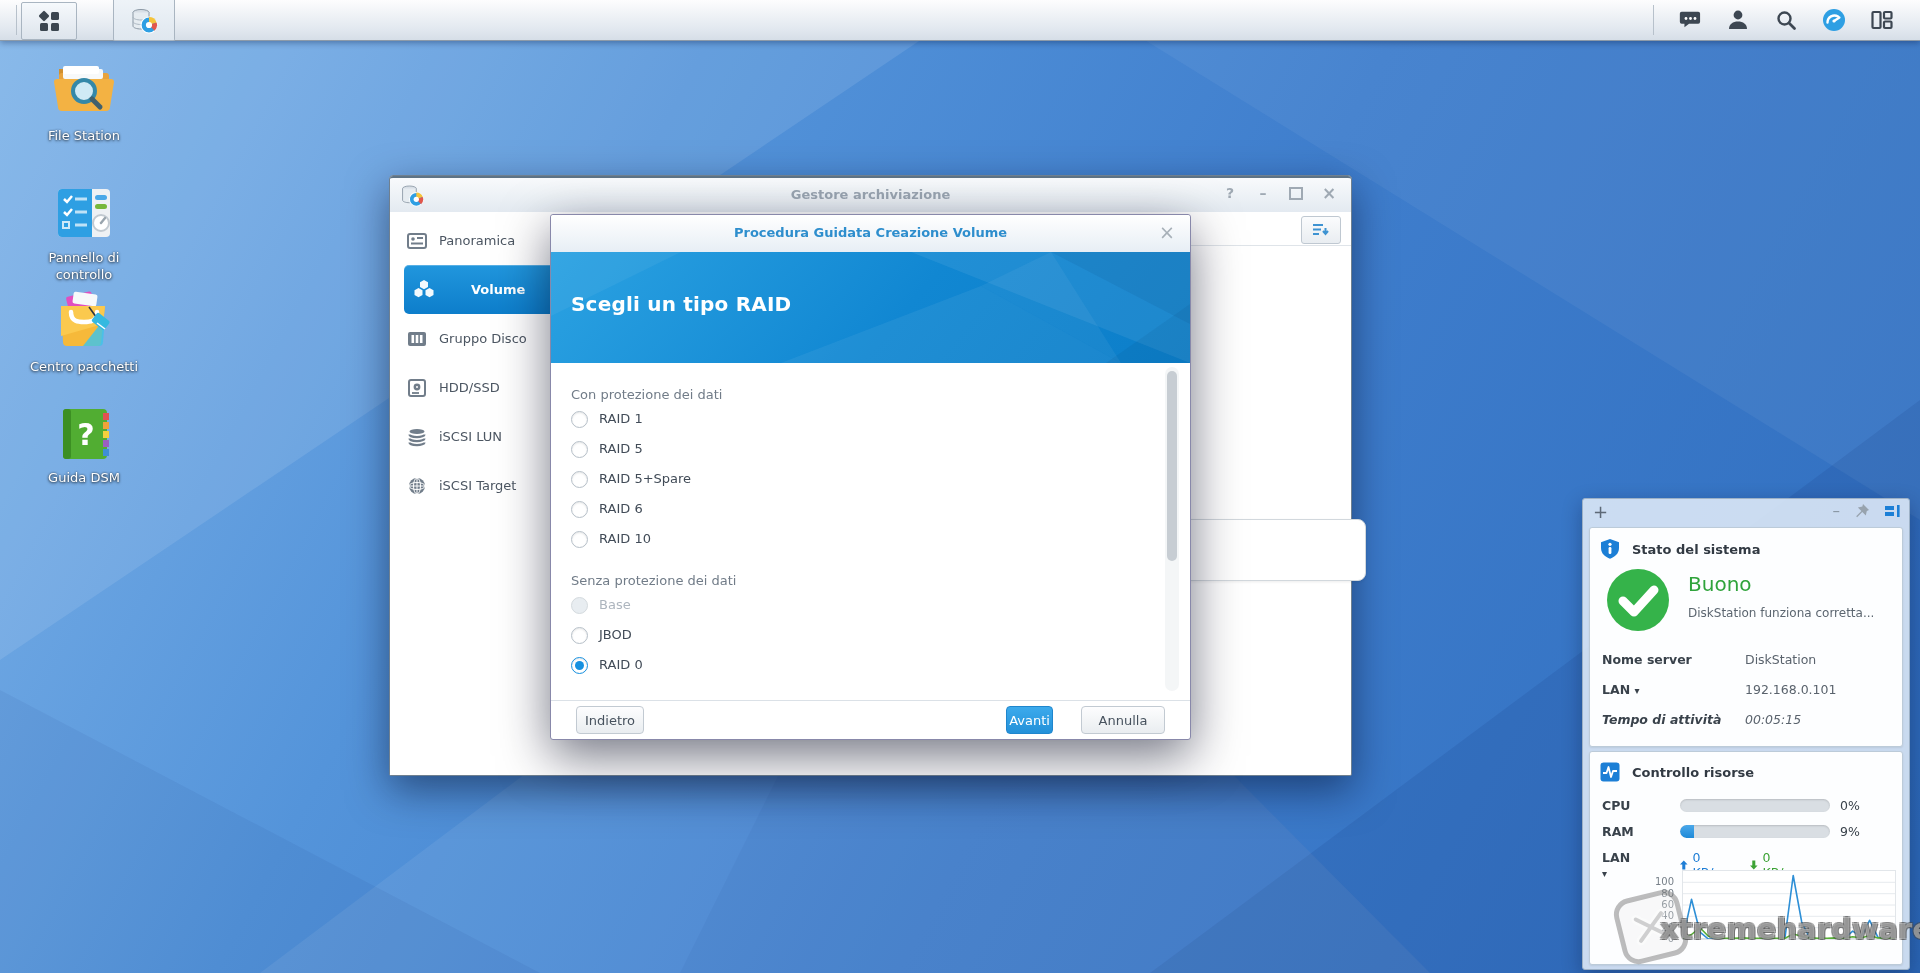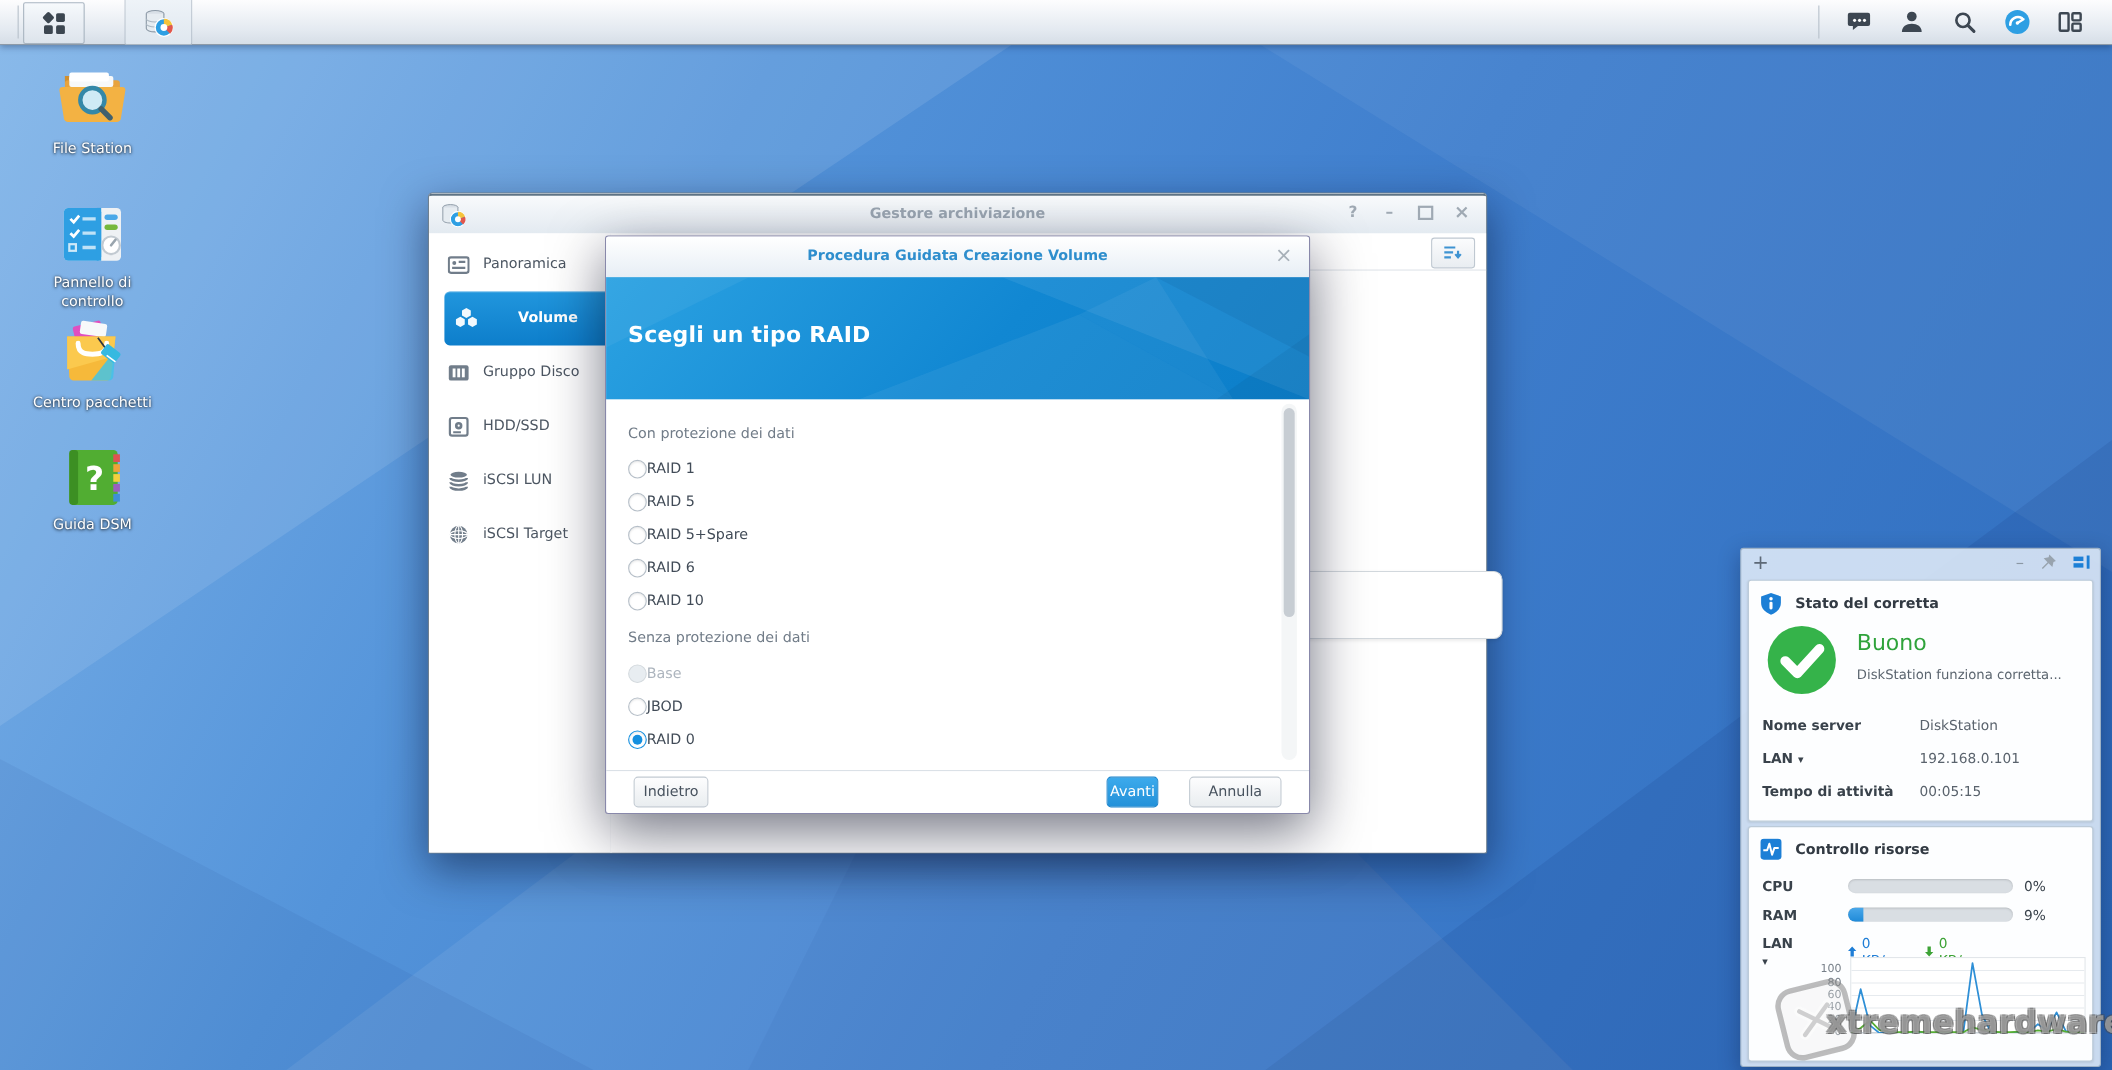--- a/index.html
+++ b/index.html
@@ -58,21 +58,21 @@
     border:1px solid #88a;border-radius:3px;box-shadow:0 16px 50px rgba(0,5,30,.55);}
   .modal-titlebar{position:absolute;left:0;top:0;right:0;height:37px;
     background:linear-gradient(#ffffff,#e7eef5);border-bottom:1px solid #d3dce3;border-radius:3px 3px 0 0;}
   .modal-title{position:absolute;left:0;right:0;top:10px;text-align:center;font-size:13px;font-weight:bold;color:#2e8ecd;}
   .modal-close{position:absolute;right:12px;top:6px;width:22px;height:22px;font-size:19px;line-height:22px;text-align:center;color:#a7b0b8;cursor:pointer;}
   .banner{position:absolute;left:0;top:37px;width:639px;height:111px;overflow:hidden;
     background:linear-gradient(130deg,#2ba2e2,#1187d2 55%,#0c7ec9);}
   .banner h1{position:absolute;left:20px;top:40px;margin:0;font-size:20px;font-weight:bold;color:#fff;letter-spacing:.2px;}
   .modal-body{position:absolute;left:0;top:148px;width:639px;height:338px;padding:20px 0 0 20px;box-sizing:border-box;}
   .group-label{font-size:13px;color:#717c88;margin:0 0 4px 0;height:24px;line-height:24px;}
-  .option{display:flex;align-items:center;gap:0;height:30px;cursor:pointer;}
+  .option{display:flex;gap:11px;height:30px;cursor:pointer;}
   .radio{width:15px;height:15px;border-radius:50%;border:1px solid #b6bfc8;background:#fff;box-shadow:inset 0 1px 2px rgba(0,0,0,.1);position:relative;flex:0 0 auto;}
   .option-label{font-size:13px;color:#414b57;}
   .option.selected .radio{border-color:#1590e0;}
   .option.selected .radio::after{content:"";position:absolute;left:3px;top:3px;width:9px;height:9px;border-radius:50%;background:#1590e0;}
   .option.disabled .radio{background:#e8edf1;border-color:#d4dade;box-shadow:none;}
   .option.disabled .option-label{color:#adb5be;}
   .modal-scroll{position:absolute;right:11px;top:152px;width:14px;height:324px;background:#f4f6f7;border-radius:7px;}
   .modal-thumb{position:absolute;left:2px;top:4px;width:10px;height:190px;background:#c7cdd3;border-radius:5px;cursor:pointer;}
   .modal-footer{position:absolute;left:0;bottom:0;width:639px;height:38px;border-top:1px solid #dbe1e7;}
   .btn{position:absolute;top:5px;height:28px;border:1px solid #c2cad2;border-radius:4px;
@@ -469,40 +469,40 @@
 
     <div class="card" style="top:28px;height:218px;">
       <div class="card-head">
         <span>
           <svg width="20" height="22" viewBox="0 0 20 22">
               <path d="M10 1 L19 4.2 V10 c0 5.6 -4.2 8.9 -9 10.8 C5.2 18.9 1 15.6 1 10 V4.2 Z" fill="#1c7fd6"></path>
               <circle cx="10" cy="6.3" r="1.6" fill="#fff"></circle>
               <rect x="8.6" y="9" width="2.8" height="7" rx="1.2" fill="#fff"></rect>
             </svg>
         </span>
-        <span class="card-title">Stato del corretta</span>
+        <span class="card-title">Stato del sistema</span>
       </div>
       <div class="abs" style="left:16px;top:40px;">
         <svg width="64" height="64" viewBox="0 0 64 64">
             <circle cx="32" cy="32" r="31" fill="#35b34a"></circle>
             <path d="M17 33 l11 11 20 -22" fill="none" stroke="#fff" stroke-width="9" stroke-linecap="round" stroke-linejoin="round"></path>
           </svg>
       </div>
       <div class="status-green">Buono</div>
       <div class="status-desc">DiskStation funziona corretta...</div>
 
       <div class="inforow" style="top:124px;">
         <span class="k">Nome server</span>
         <span class="v">DiskStation</span>
       </div>
       <div class="inforow" style="top:154px;">
         <span class="k"><span>LAN</span> <span class="caret">▾</span></span>
         <span class="v">192.168.0.101</span>
       </div>
-      <div class="inforow" style="top:184px;">
+      <div class="inforow" style="top:184px;font-style:italic;">
         <span class="k">Tempo di attività</span>
         <span class="v">00:05:15</span>
       </div>
     </div>
 
     <div class="card" style="top:252px;height:212px;">
       <div class="card-head">
         <span>
           <svg width="20" height="20" viewBox="0 0 20 20">
               <rect x="0.5" y="0.5" width="19" height="19" rx="3" fill="#1c7fd6"></rect>

